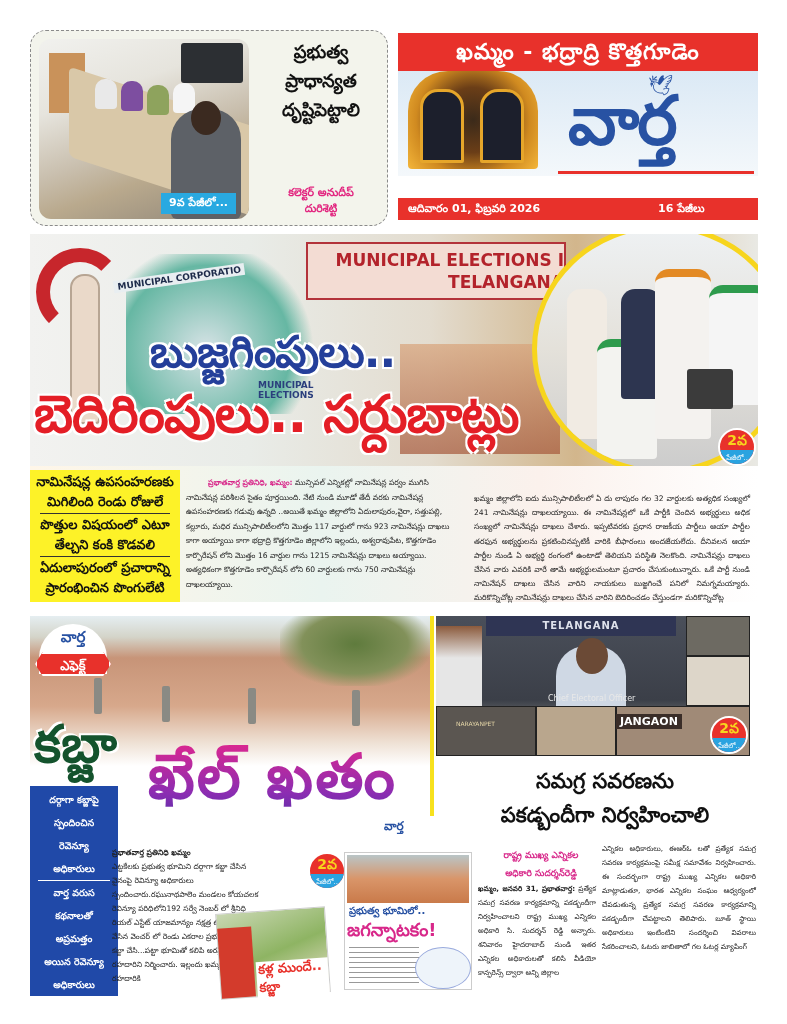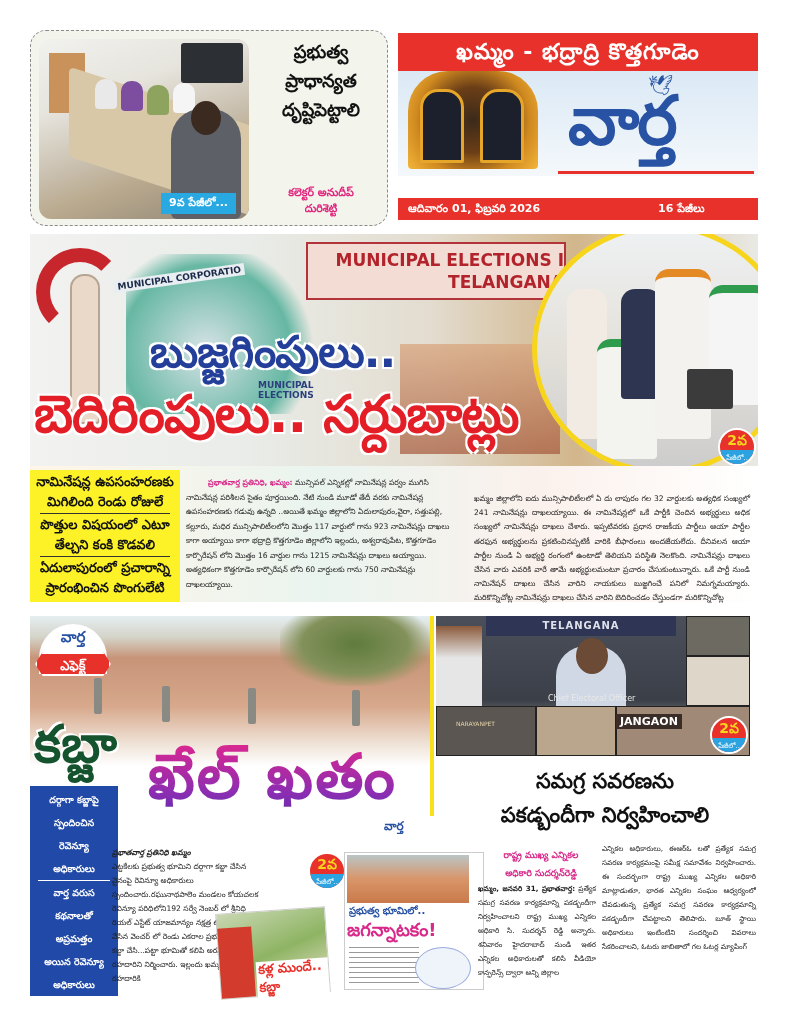--- a/index.html
+++ b/index.html
@@ -146,29 +146,29 @@
   .vaartha-mini { position:absolute; left: 384px; top: 819px; font-size: 12px; font-weight:bold; color:#2852a3; }
   .divider-yellow { position:absolute; left: 430px; top: 616px; width: 4px; height: 200px; background: #f7e11d; }
 
   .blue-side {
     position:absolute; left: 30px; top: 786px; width: 88px; height: 210px; background: #2049a8; padding: 2px 2px;
   }
   .blue-side .item { color:#fff; font-size: 9.5px; font-weight: bold; text-align:center; line-height: 23px; }
   .blue-side .sep { height: 1px; background: #fff; margin: 0 6px; }
 
   .land-text { position:absolute; left: 112px; top: 846px; width: 222px; font-size: 7.6px; line-height: 14px; color:#222; }
-  .land-text .lead { font-weight: bold; font-style: italic; }
+  .land-text .lead { font-weight: bold; }
   .clip1 {
     position:absolute; left: 218px; top: 910px; width: 110px; height: 86px; transform: rotate(-4deg);
     background: linear-gradient(160deg, #c9d7b2 0%, #8eb463 50%, #f1e4d4 100%); border: 1px solid #ccc;
   }
   .clip1 .red { position:absolute; left: 0; top: 14px; width: 34px; height: 70px; background:#d33b2c; }
   .clip1 .title { position:absolute; left: 36px; top: 50px; font-size: 13px; font-weight:bold; color:#e8312b; background:#fff; padding: 0 2px; }
   .clip2 {
-    position:absolute; left: 344px; top: 852px; width: 140px; height: 138px; background:#fff; border: 1px solid #ccc;
+    position:absolute; left: 344px; top: 852px; width: 128px; height: 138px; background:#fff; border: 1px solid #ccc;
   }
   .clip2 .photo { position:absolute; left: 2px; top: 2px; width: 122px; height: 48px; background: linear-gradient(180deg, #b9c5c7 0%, #d99569 50%, #c97a4a 100%); }
   .clip2 .t1 { position:absolute; left: 4px; top: 52px; font-size: 10px; font-weight:bold; color:#2852a3; }
   .clip2 .t2 { position:absolute; left: 2px; top: 66px; font-size: 18px; font-weight:bold; color:#d8288a; }
   .clip2 .lines { position:absolute; left: 4px; top: 94px; width: 70px; height: 40px; background: repeating-linear-gradient(180deg, #999 0 1px, transparent 1px 5px); }
   .clip2 .circ { position:absolute; left: 70px; top: 94px; width: 56px; height: 42px; border-radius: 50%; border: 1px solid #9ad; background: #eef4fa; }
 
   
   .vc-photo {
     position:absolute; left: 436px; top: 616px; width: 314px; height: 140px; overflow:hidden;

